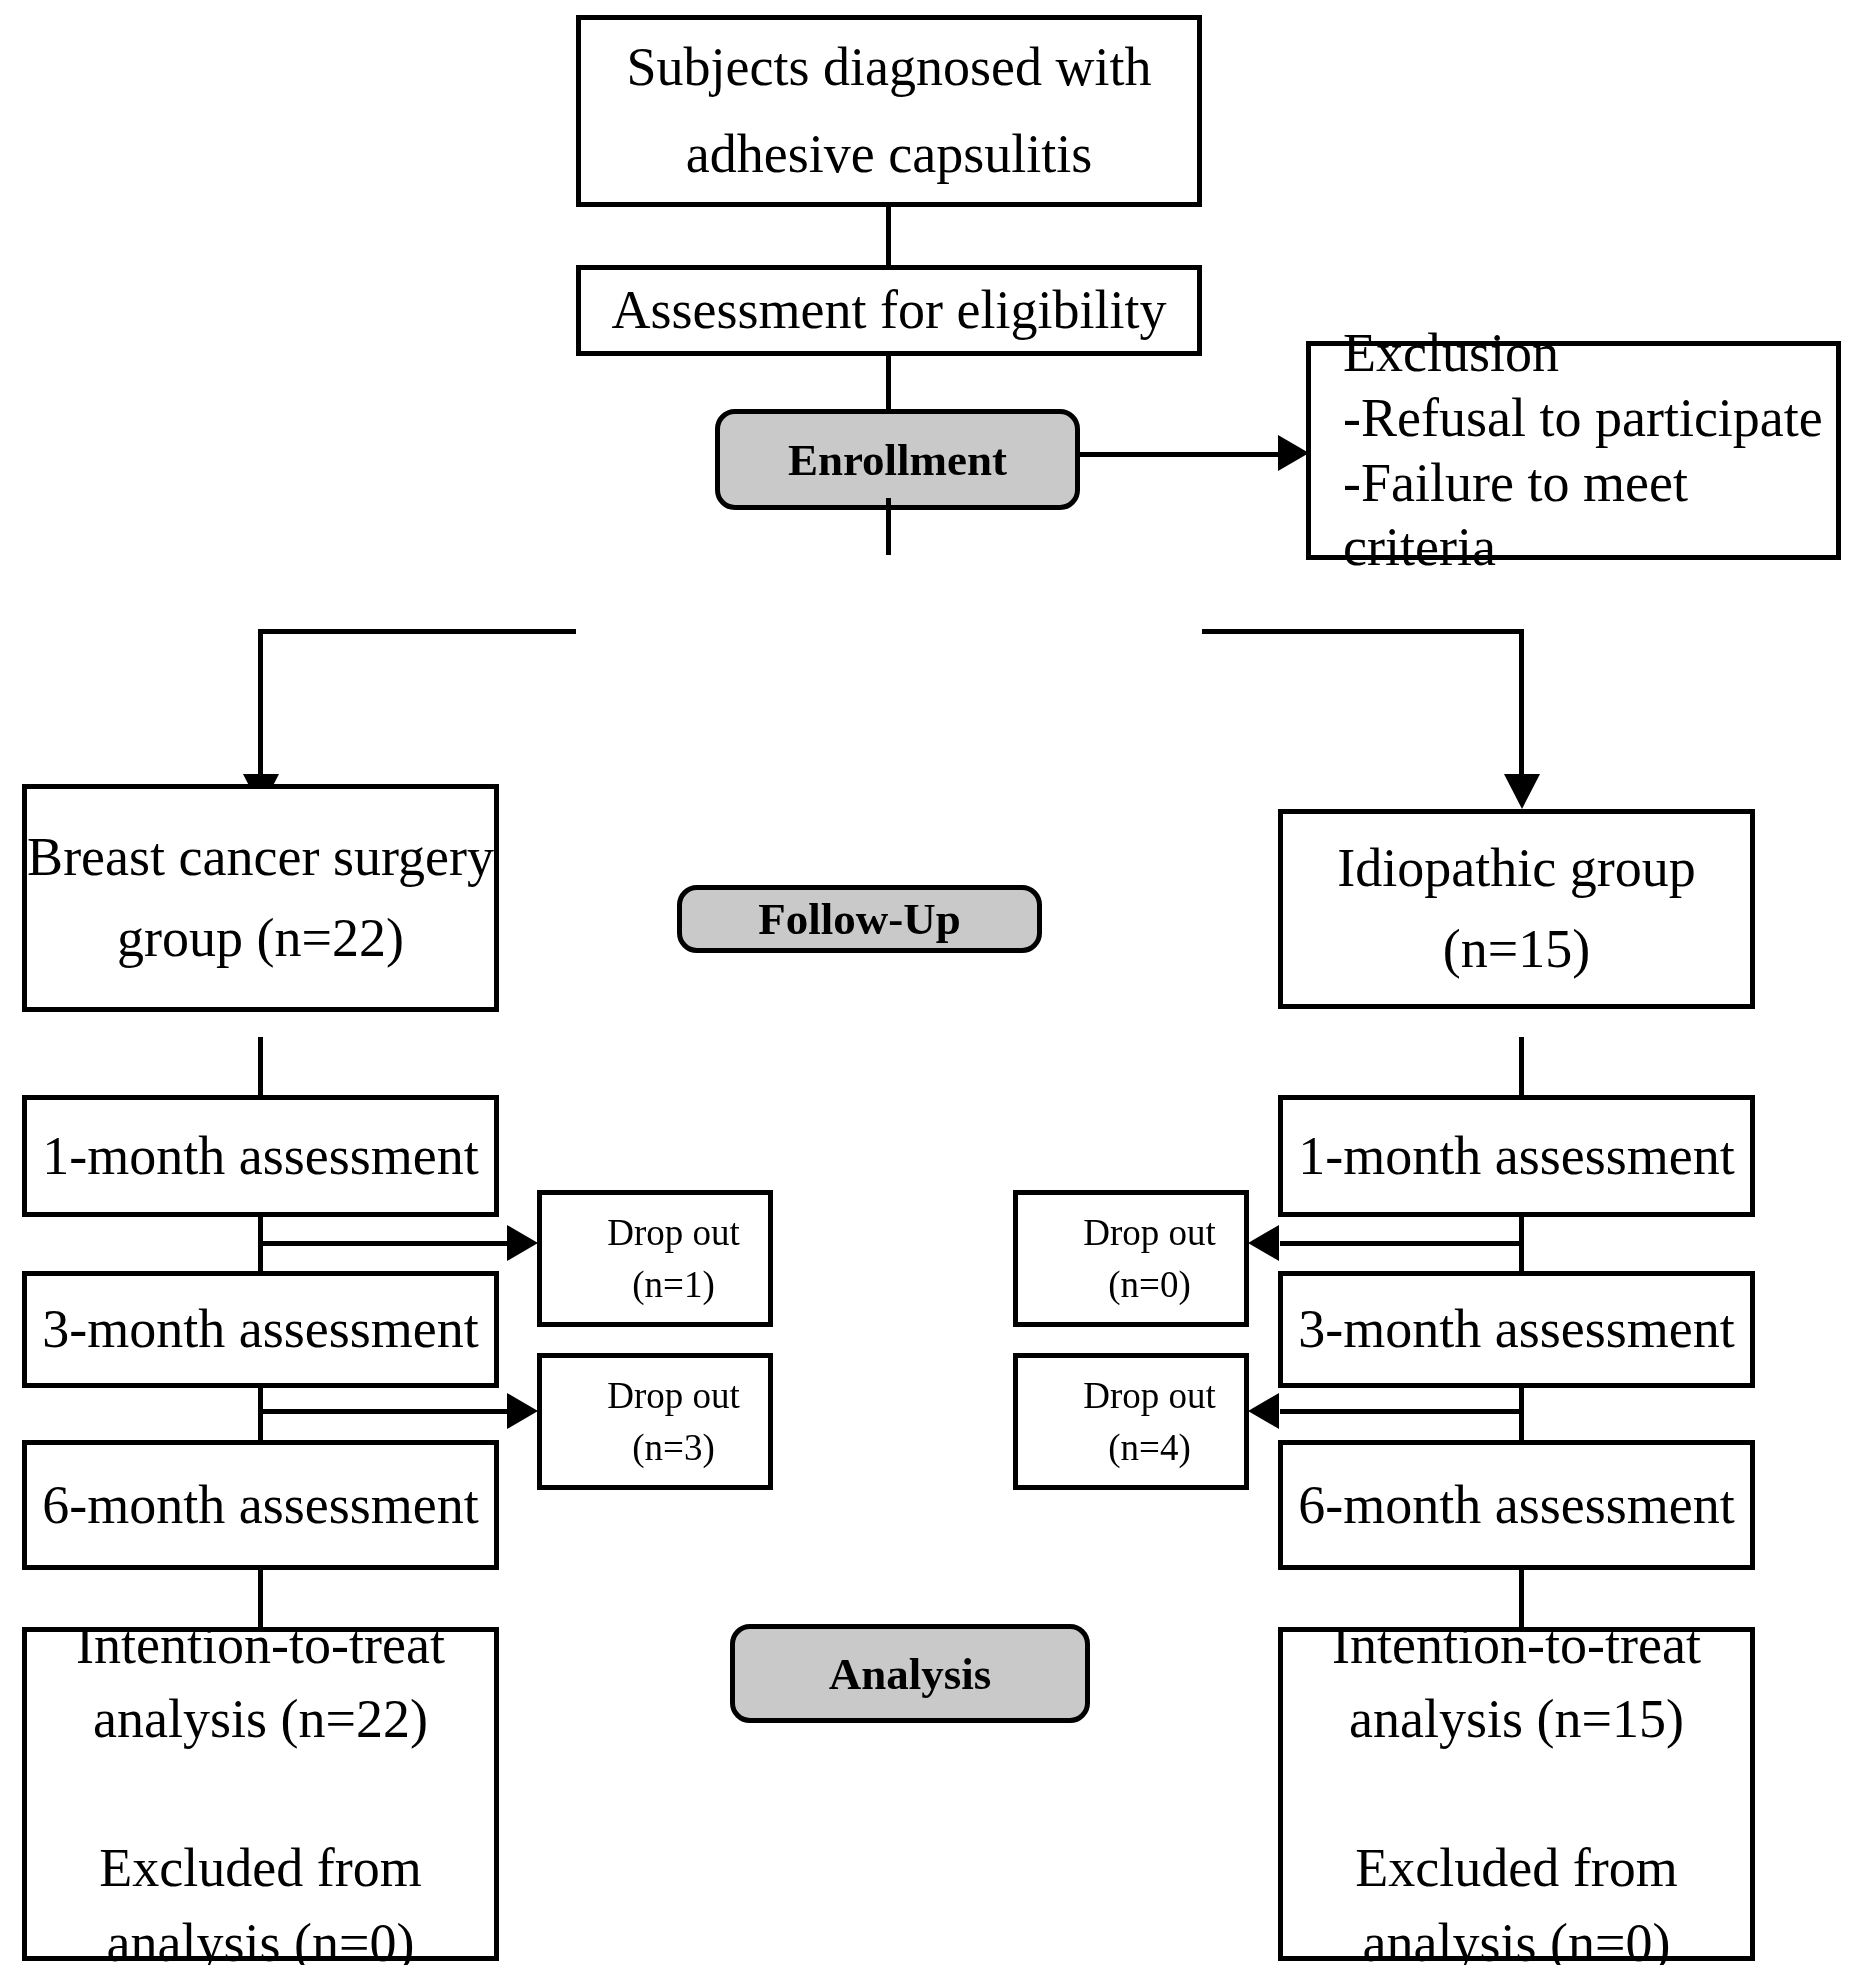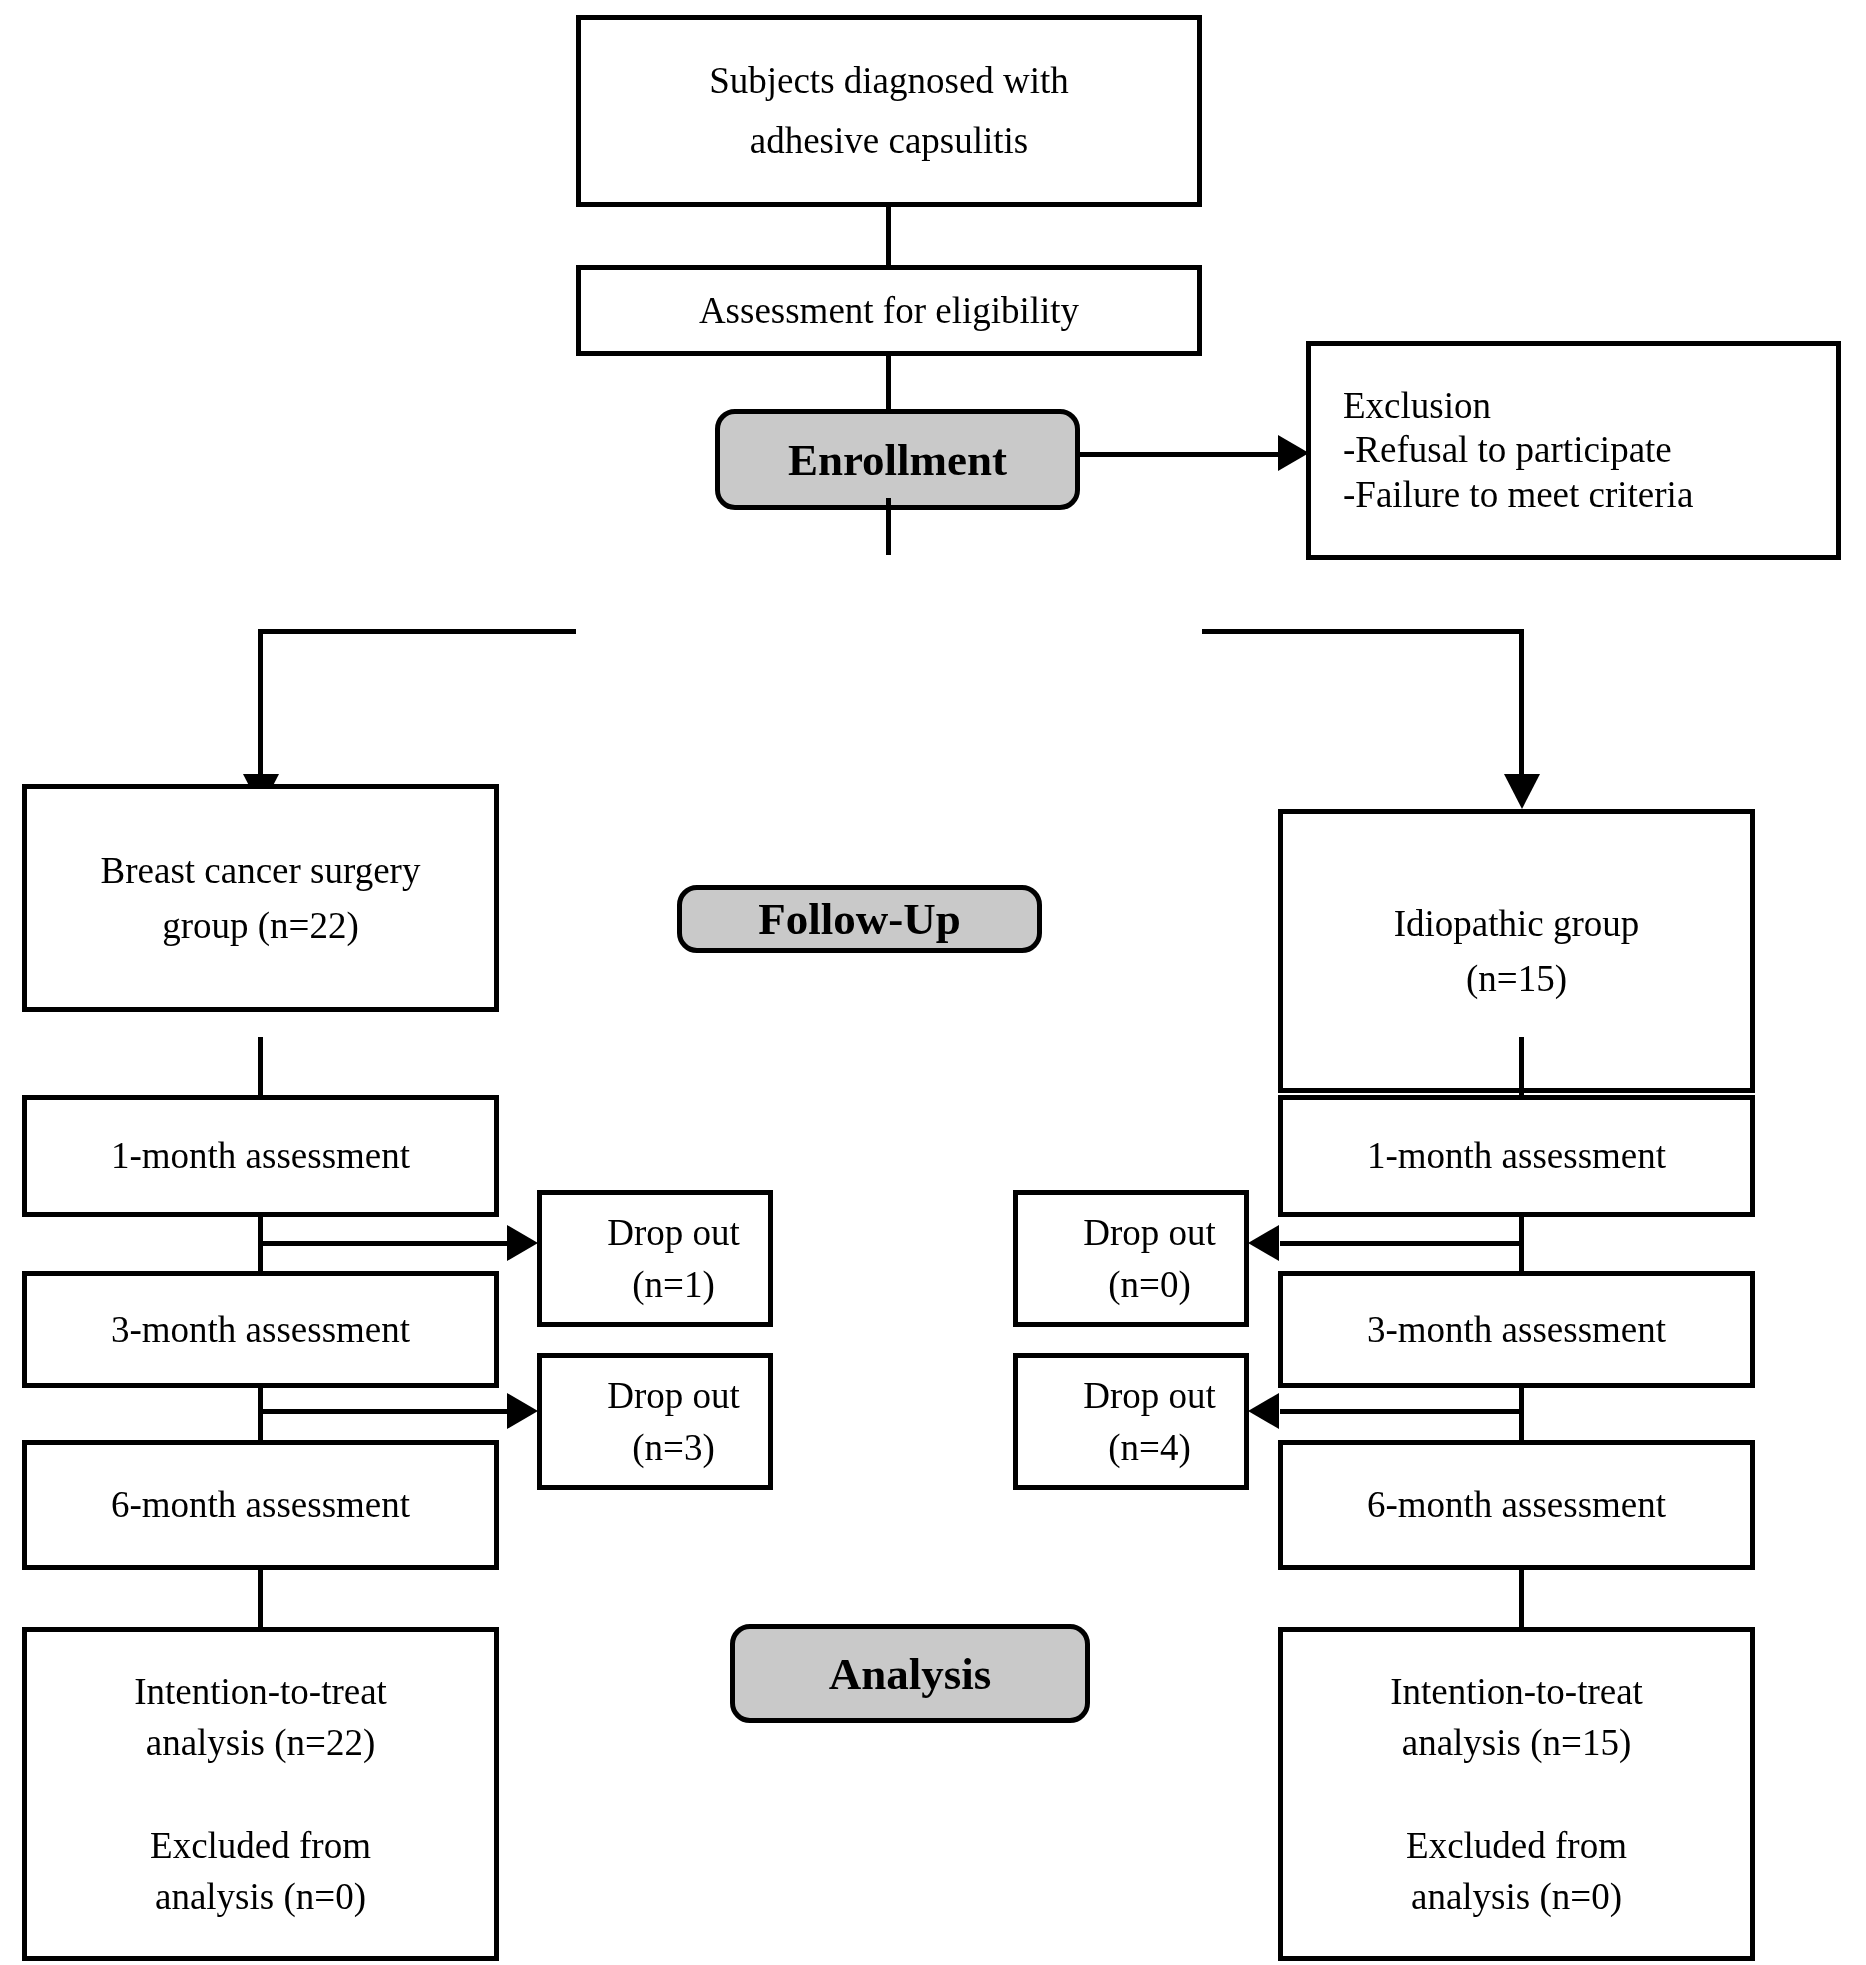--- a/index.html
+++ b/index.html
@@ -17,21 +17,21 @@
     color:#000;
   }
   .box{
     position:absolute;
     background:var(--box-fill);
     border:5.8px solid var(--line);
     box-sizing:border-box;
     display:flex;align-items:center;justify-content:center;
     text-align:center;
     white-space:pre-line;
-    font-size:37px;line-height:1.5;
+    font-size:54px;line-height:1.5;
   }
   .stage{
     position:absolute;
     background:var(--stage-fill);
     border:5.8px solid var(--line);
     border-radius:20px;
     box-sizing:border-box;
     display:flex;align-items:center;justify-content:center;
     font-weight:bold;font-size:45px;
     text-align:center;white-space:pre-line;
@@ -77,21 +77,21 @@
 
   .al1-line{left:258px;top:1241px;width:250px;height:5.2px;}
   .al1-head{left:507px;top:1225px;}
   .al2-line{left:258px;top:1409px;width:250px;height:5.2px;}
   .al2-head{left:507px;top:1393px;}
   .dropout{font-size:37px;line-height:1.4;padding-left:37px;}
   .do-l1{left:537px;top:1190px;width:236px;height:137px;}
   .do-l2{left:537px;top:1353px;width:236px;height:137px;}
 
   
-  .group-right{left:1278px;top:809px;width:477px;height:284px;}
+  .group-right{left:1278px;top:809px;width:477px;height:200px;}
   .rc1{left:1519px;top:1037px;width:5.2px;height:58px;}
   .m1-right{left:1278px;top:1095px;width:477px;height:122px;}
   .rc2{left:1519px;top:1217px;width:5.2px;height:54px;}
   .m3-right{left:1278px;top:1271px;width:477px;height:117px;}
   .rc3{left:1519px;top:1388px;width:5.2px;height:52px;}
   .m6-right{left:1278px;top:1440px;width:477px;height:130px;}
   .rc4{left:1519px;top:1570px;width:5.2px;height:57px;}
   .itt-right{left:1278px;top:1627px;width:477px;height:334px;line-height:1.38;}
 
   .ar1-line{left:1280px;top:1241px;width:242px;height:5.2px;}

